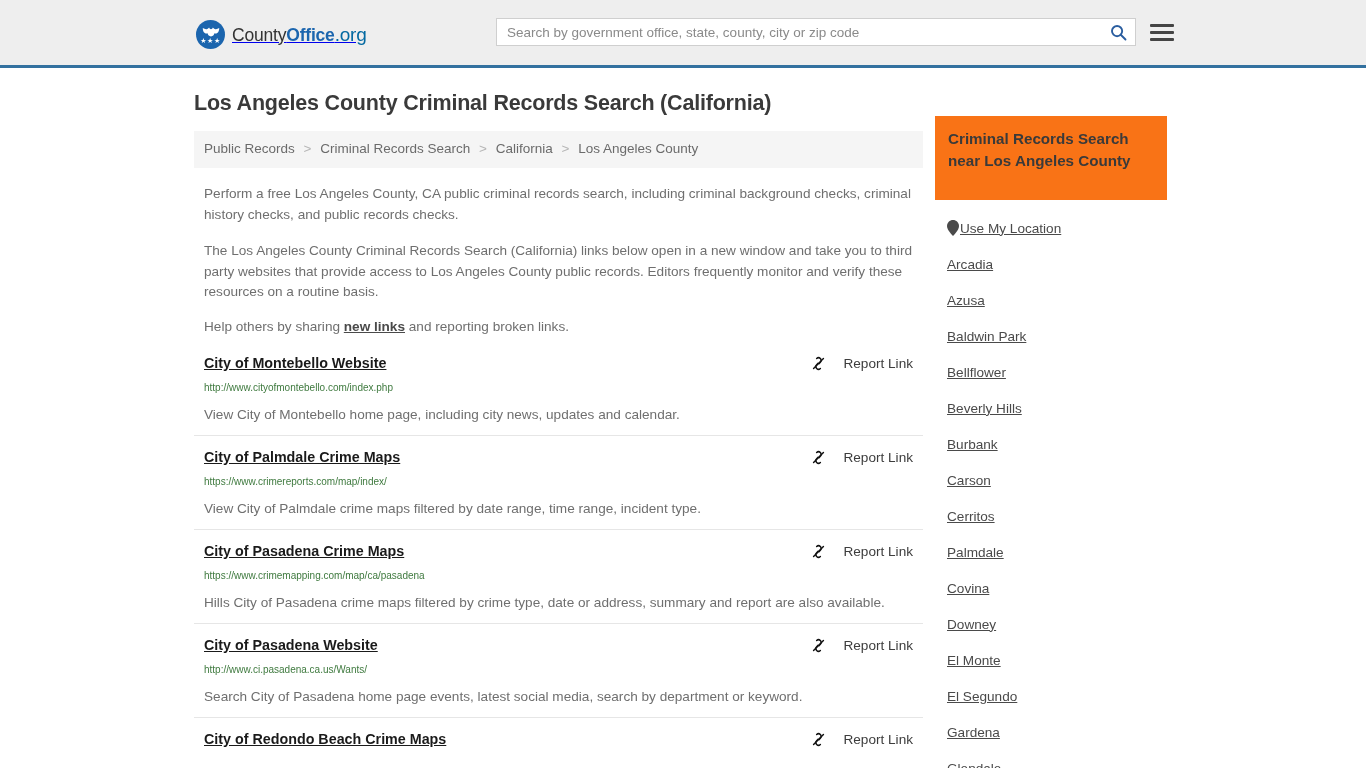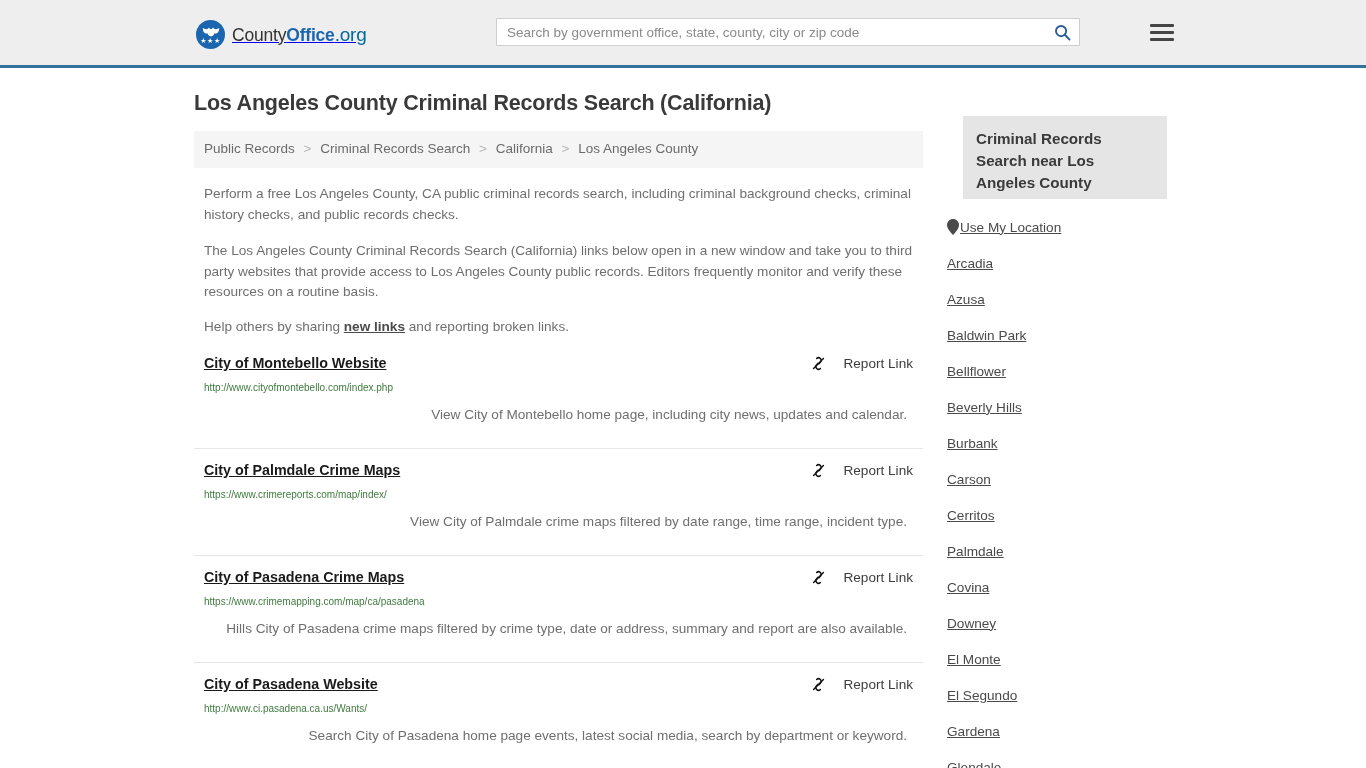--- a/index.html
+++ b/index.html
@@ -56,21 +56,21 @@
     letter-spacing: -0.2px;
     white-space: nowrap;
   }
   .logo-text b { color: #1b65ae; font-weight: bold; }
   .logo-text .tld { color: #0369a1; font-size: 19px; }
 
   .search-wrap {
     position: absolute;
     left: 496px;
     top: 18px;
-    width: 584px;
+    width: 640px;
     height: 28px;
     background: #ffffff;
     border: 1px solid #cfcfcf;
     display: flex;
     align-items: center;
   }
   .search-input {
     flex: 1;
     height: 100%;
     border: 0;
@@ -157,21 +157,21 @@
   .intro p.tight { margin-top: 14px; }
   .intro a {
     color: #4a4a4a;
     text-decoration: underline;
     font-weight: bold;
   }
 
   
   .results { margin-top: 17px; }
   .result {
-    padding: 0 10px 21px 10px;
+    padding: 0 10px 8px 10px;
     border-bottom: 1px solid #e6e6e6;
     margin-bottom: 12px;
   }
   .result:last-child { border-bottom: 0; }
   .result-head {
     display: flex;
     align-items: flex-start;
     justify-content: space-between;
   }
   .result-title {
@@ -201,32 +201,30 @@
     font-size: 10px;
     color: #3f7a3f;
     line-height: 16px;
   }
   .result-desc {
     margin-top: 6px;
     font-size: 13.6px;
     line-height: 25px;
     color: #6f6f6f;
     padding-right: 6px;
-    text-align: right;
   }
 
   
   .side-head {
-    background: #e5e5e5;
-    padding: 12px 13px 5px 13px;
+    background: #f97316;
+    padding: 12px 13px 28px 13px;
     font-size: 15.2px;
     font-weight: bold;
     line-height: 22px;
     color: #3a3a3a;
-    margin-left: 28px;
   }
   .side-list { margin-top: 10px; padding-left: 12px; }
   .side-item {
     display: flex;
     align-items: center;
     gap: 1px;
     height: 36px;
   }
   .side-item .text {
     font-size: 13.6px;

